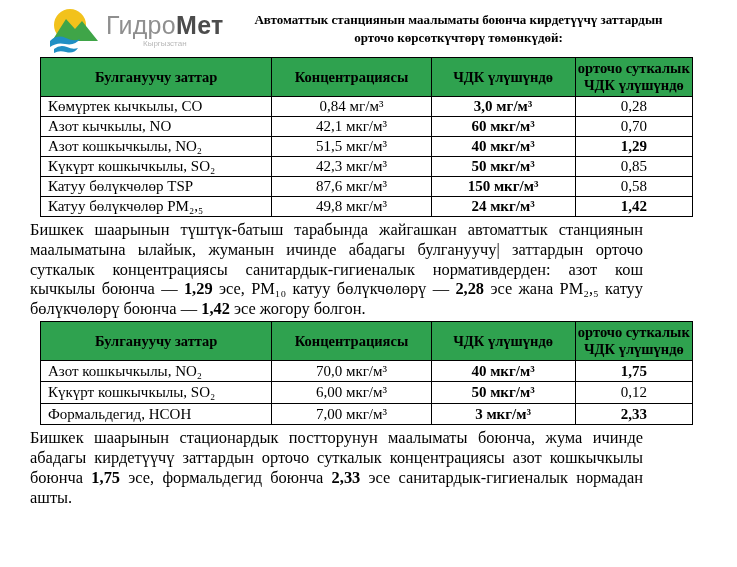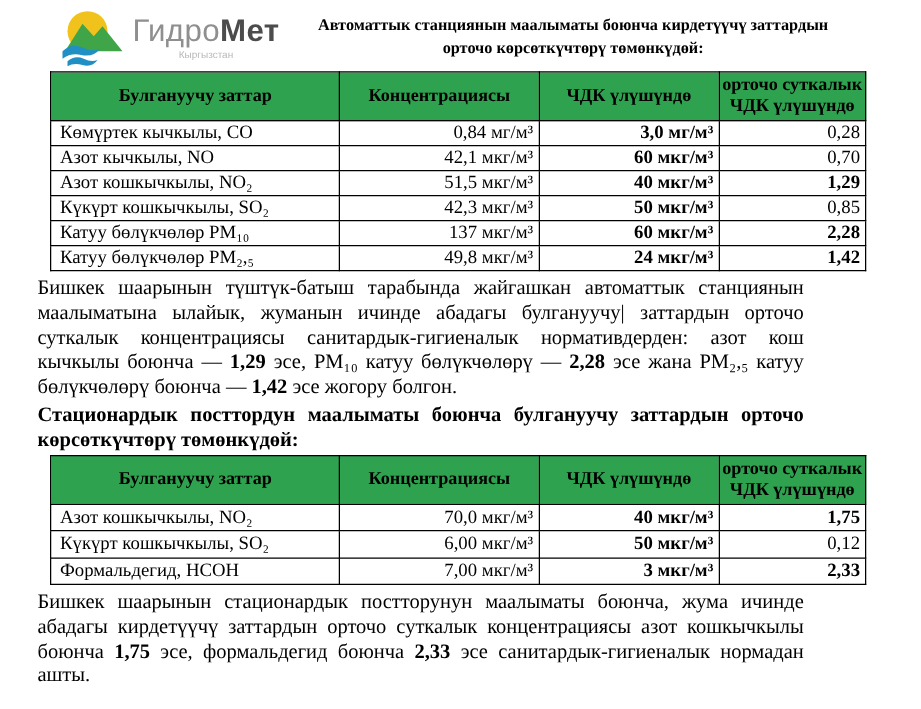--- a/index.html
+++ b/index.html
@@ -15,21 +15,21 @@
   .logo-text{margin-left:4px;font-family:"Liberation Sans","DejaVu Sans",sans-serif;line-height:1;}
   .brand{font-size:25px;color:#8f8f8f;letter-spacing:.3px;}
   .brand .bold{color:#4c4c4c;font-weight:bold;}
   .country{font-size:8px;color:#b8b8b8;text-align:center;margin-top:2px;}
   .title{flex:1;text-align:center;font-weight:bold;font-size:13px;line-height:1.38;padding:6px 4px 0 4px;}
   
   .content{padding:0 42px 0 30px;}
   table{border-collapse:collapse;width:653px;margin-left:10px;table-layout:fixed;}
   th,td{border:1.6px solid #000;}
   th{background:var(--green,#2fa24f);font-size:14.5px;font-weight:bold;padding:1px 2px;height:36px;line-height:1.15;text-align:center;vertical-align:middle;}
-  td{font-size:15px;height:19px;padding:0 4px;text-align:right;vertical-align:middle;line-height:1.1;}
+  td{font-size:15px;height:19px;padding:0 4px;text-align:center;vertical-align:middle;line-height:1.1;}
   .t2 td{height:20.5px;}
   td.left{text-align:left;padding-left:7px;}
   .b{font-weight:bold;}
   p.just{font-size:16.4px;line-height:19.8px;text-align:justify;margin:3px 0 0 0;}
   p.bold-head{font-weight:bold;}
   .gap-sm{margin-top:2px;}
 </style>
 </head>
 <body>
 
@@ -89,37 +89,36 @@
             <td class="b">40 мкг/м³</td>
             <td class="b">1,29</td>
           </tr>
           <tr>
             <td class="left">Күкүрт кошкычкылы, SO₂</td>
             <td>42,3 мкг/м³</td>
             <td class="b">50 мкг/м³</td>
             <td>0,85</td>
           </tr>
           <tr>
-            <td class="left">Катуу бөлүкчөлөр PM₁₀</td>
-            <td>137 мкг/м³</td>
-            <td class="b">60 мкг/м³</td>
-            <td class="b">2,28</td>
+            <td class="left">Катуу бөлүкчөлөр TSP</td>
+            <td>87,6 мкг/м³</td>
+            <td class="b">150 мкг/м³</td>
+            <td>0,58</td>
           </tr>
           <tr>
             <td class="left">Катуу бөлүкчөлөр PM₂,₅</td>
             <td>49,8 мкг/м³</td>
             <td class="b">24 мкг/м³</td>
             <td class="b">1,42</td>
           </tr>
         </tbody>
     </table>
 
     <p class="just"><span>Бишкек шаарынын түштүк-батыш тарабында жайгашкан автоматтык станциянын маалыматына ылайык, жуманын ичинде абадагы булгануучу| заттардын орточо суткалык концентрациясы санитардык-гигиеналык нормативдерден: азот кош кычкылы боюнча  — </span><span class="b">1,29</span><span> эсе, PM₁₀ катуу бөлүкчөлөрү — </span><span class="b">2,28</span><span> эсе жана PM₂,₅ катуу бөлүкчөлөрү боюнча — </span><span class="b">1,42</span><span> эсе жогору болгон.</span></p>
 
-    <p class="just bold-head">Стационардык посттордун маалыматы боюнча булгануучу заттардын орточо көрсөткүчтөрү төмөнкүдөй:</p>
 
     <table class="t2 gap-sm">
       <colgroup>
           <col style="width:35.5%">
           <col style="width:24.4%">
           <col style="width:22.1%">
           <col style="width:18%">
         </colgroup>
       <thead>
           <tr>

